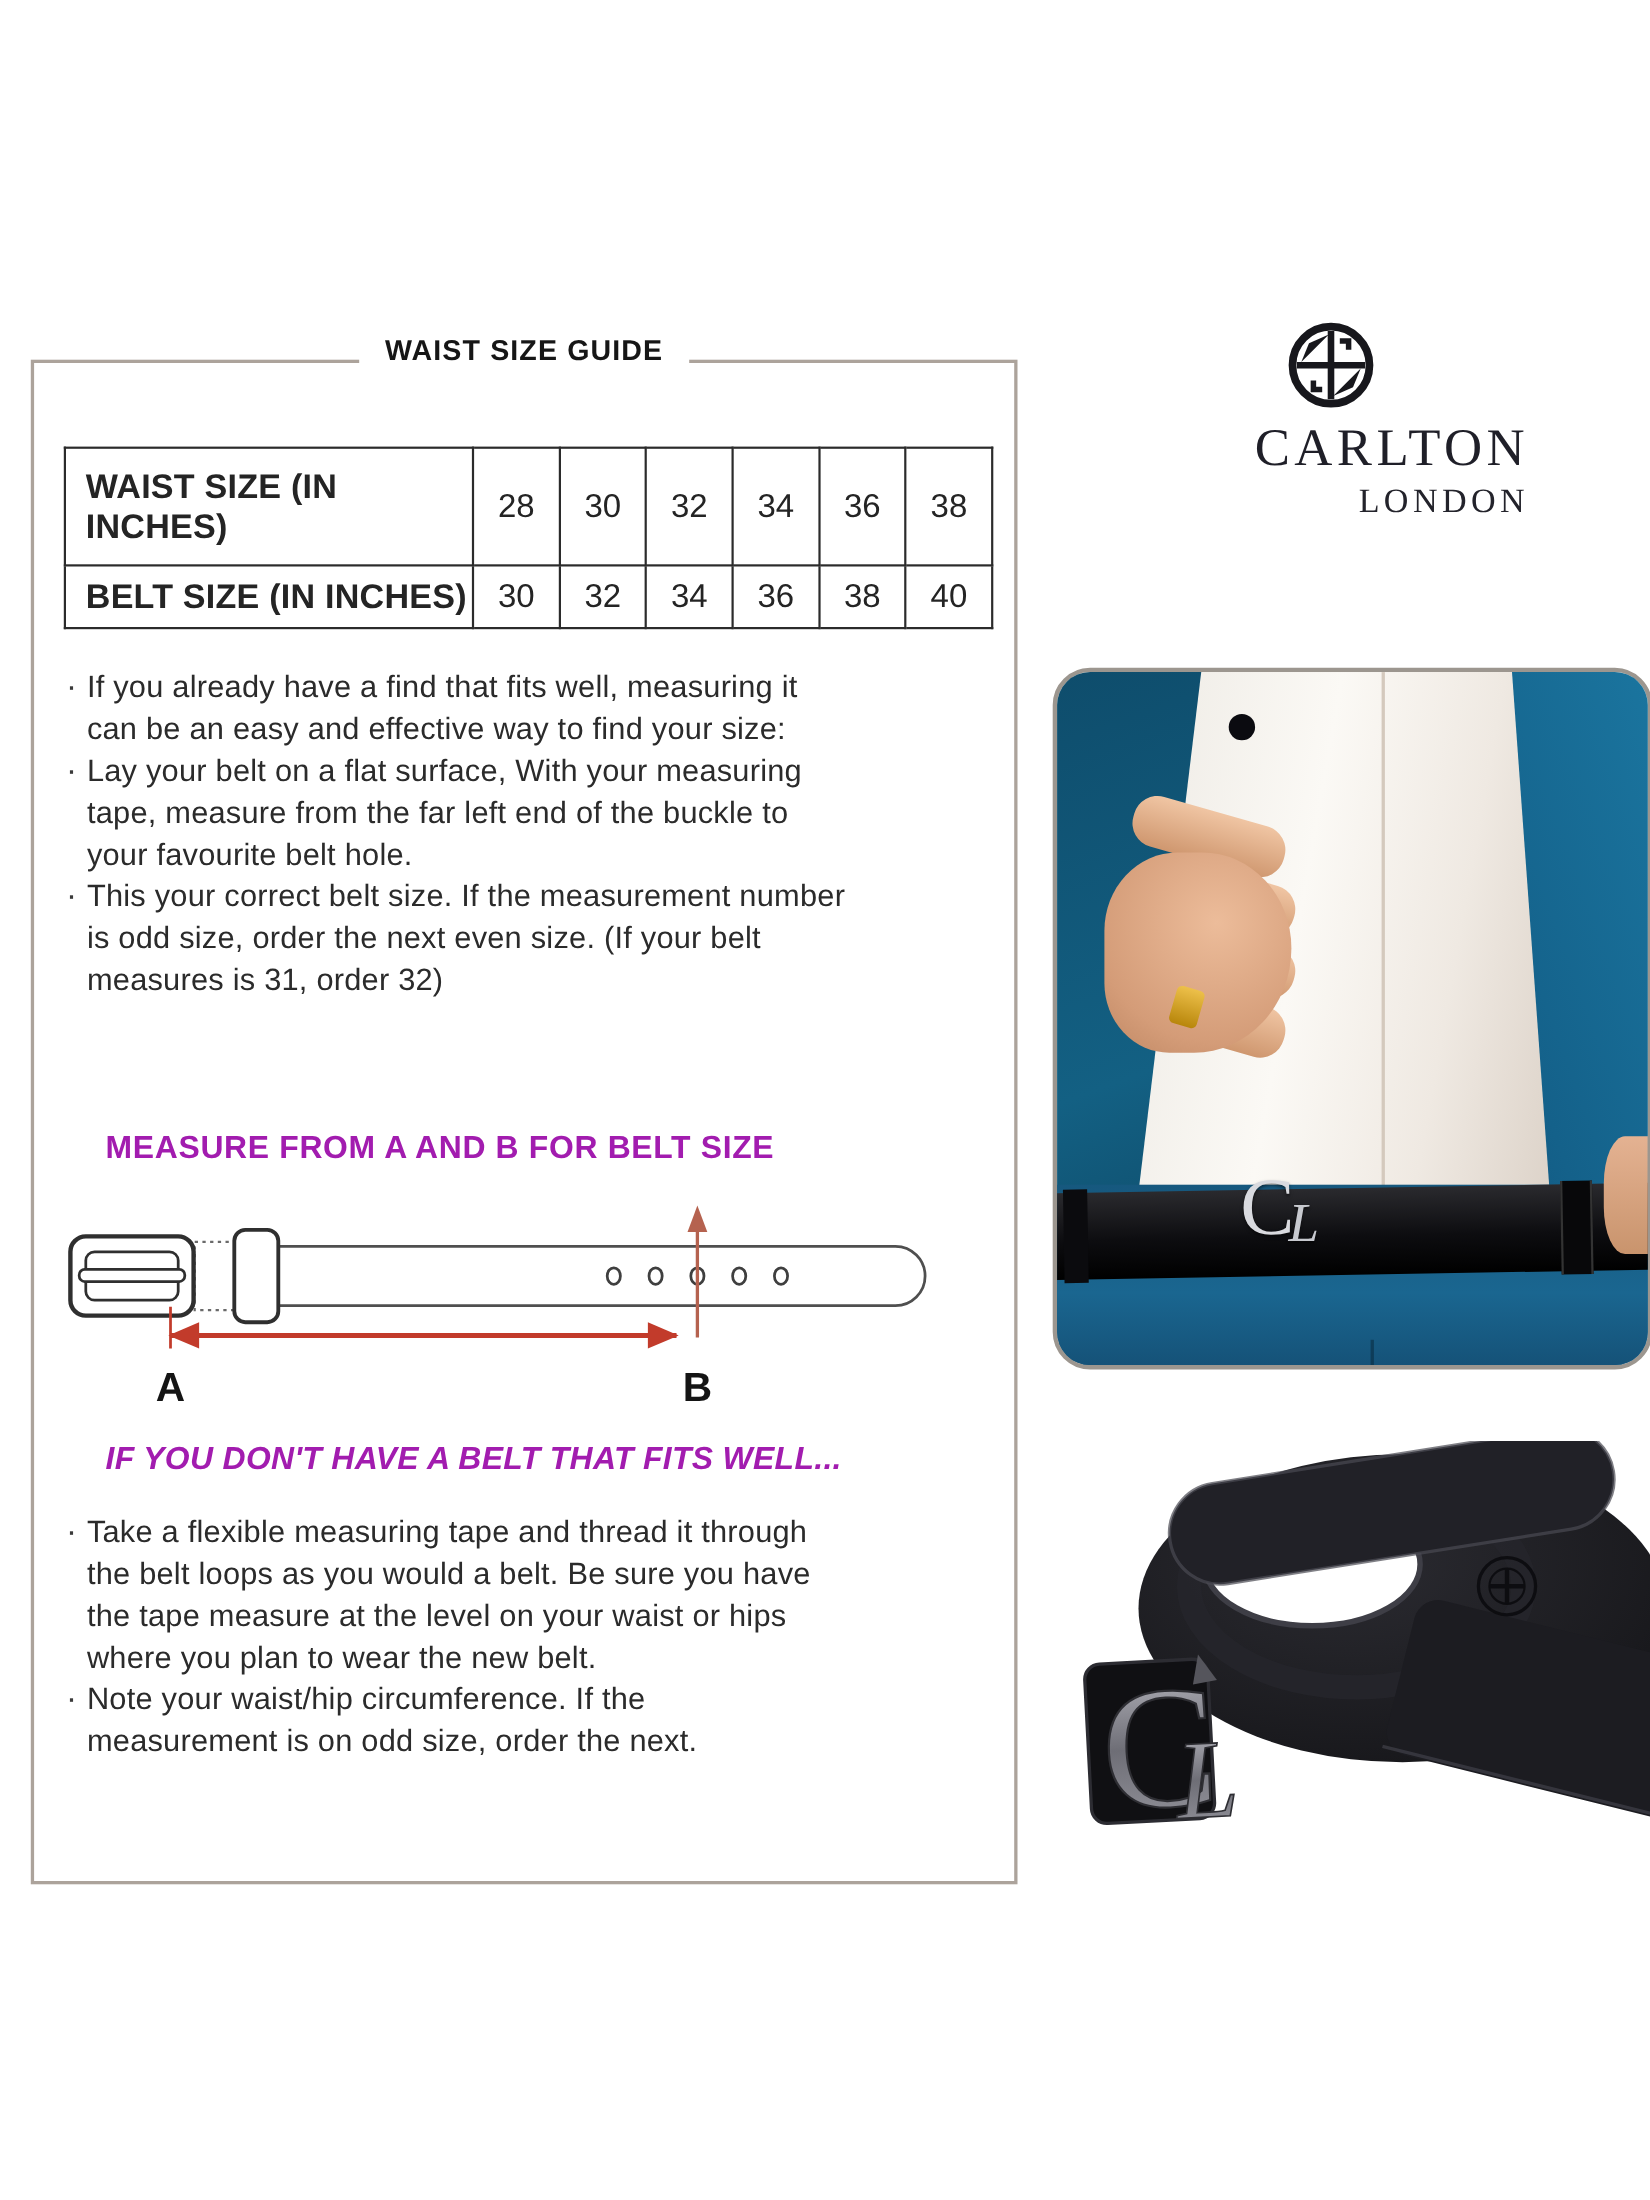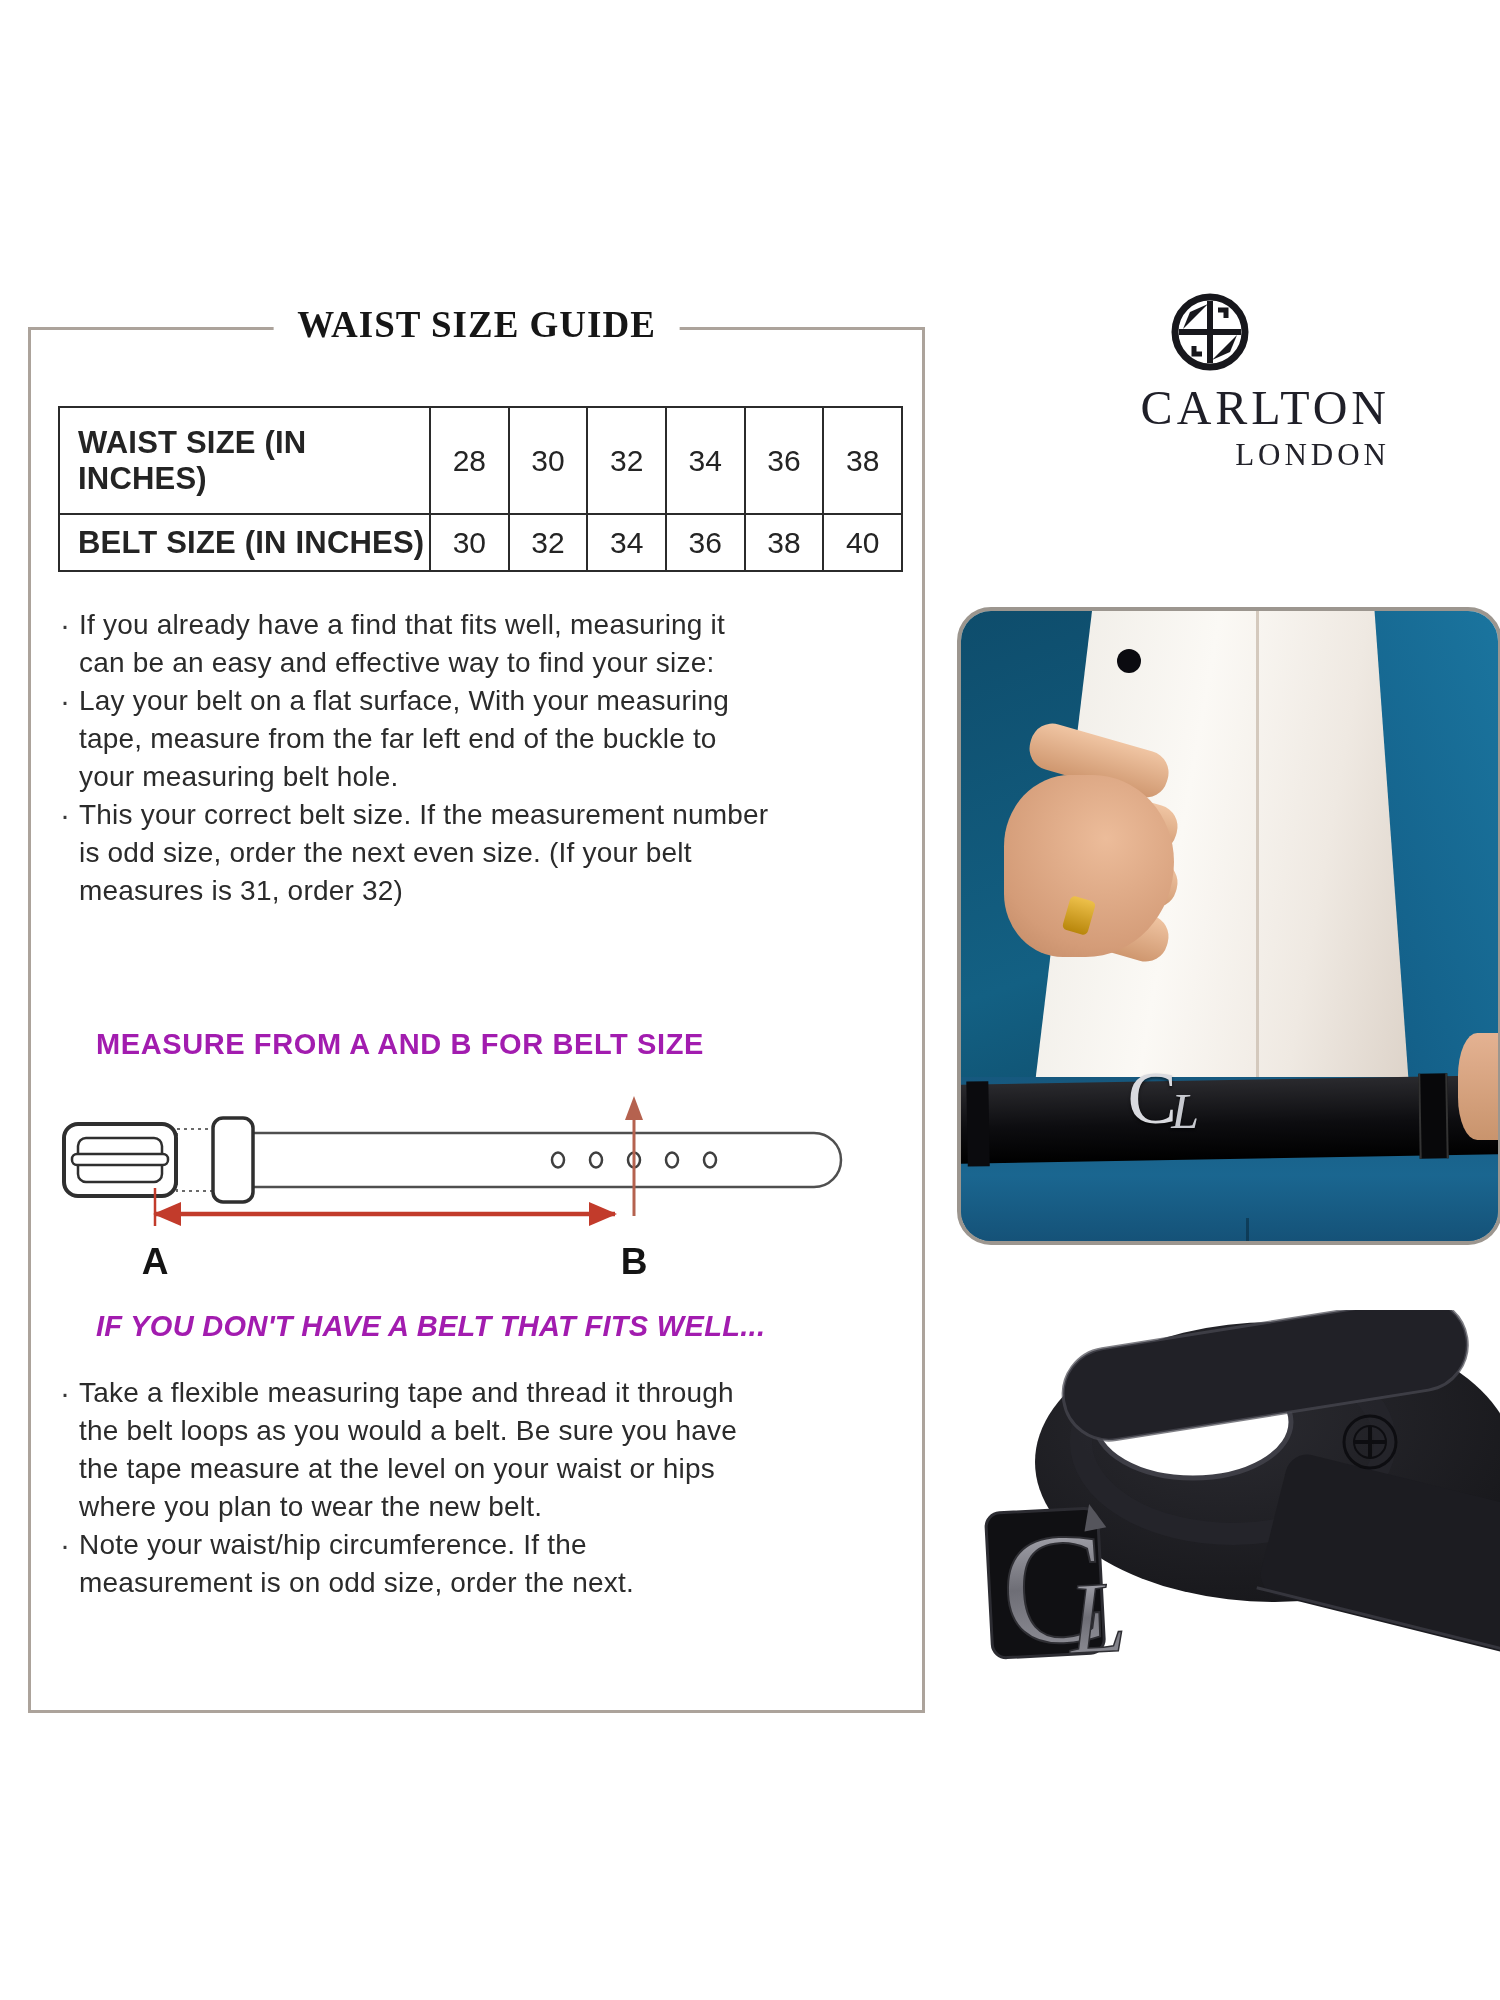--- a/index.html
+++ b/index.html
@@ -4,21 +4,21 @@
 <style>
   html,body{margin:0;padding:0;background:#ffffff;}
   #canvas{position:relative;width:1500px;height:2000px;background:#ffffff;overflow:hidden;
           font-family:"Liberation Sans","DejaVu Sans",sans-serif;color:#2b2b2b;}
 
   
   .guide-box{position:absolute;left:28px;top:327px;width:891px;height:1380px;
              border:3px solid #aca39b;background:#ffffff;}
   .guide-title{position:absolute;top:-27px;left:50%;transform:translateX(-50%);
                background:#ffffff;padding:0 24px;white-space:nowrap;
-               font-weight:800;font-size:37px;letter-spacing:1px;color:#161616;font-family:Liberation Serif, serif;}
+               font-weight:800;font-size:26px;letter-spacing:1px;color:#161616;}
 
   
   .size-table{position:absolute;left:27px;top:76px;border-collapse:collapse;table-layout:fixed;
               width:845px;height:166px;}
   .size-table td{border:2.5px solid #2b2b2b;text-align:center;vertical-align:middle;
                  font-size:30px;color:#242424;}
   .size-table td.lbl{width:350px;text-align:left;padding-left:18px;
                      font-weight:700;font-size:31px;letter-spacing:.2px;}
 
   
@@ -118,21 +118,21 @@
         <div class="bl">
           <div>If you already have a find that fits well, measuring it</div>
           <div>can be an easy and effective way to find your size:</div>
         </div>
       </div>
       <div class="bullet">
         <span class="dot">·</span>
         <div class="bl">
           <div>Lay your belt on a flat surface, With your measuring</div>
           <div>tape, measure from the far left end of the buckle to</div>
-          <div>your measuring belt hole.</div>
+          <div>your favourite belt hole.</div>
         </div>
       </div>
       <div class="bullet">
         <span class="dot">·</span>
         <div class="bl">
           <div>This your correct belt size. If the measurement number</div>
           <div>is odd size, order the next even size. (If your belt</div>
           <div>measures is 31, order 32)</div>
         </div>
       </div>

